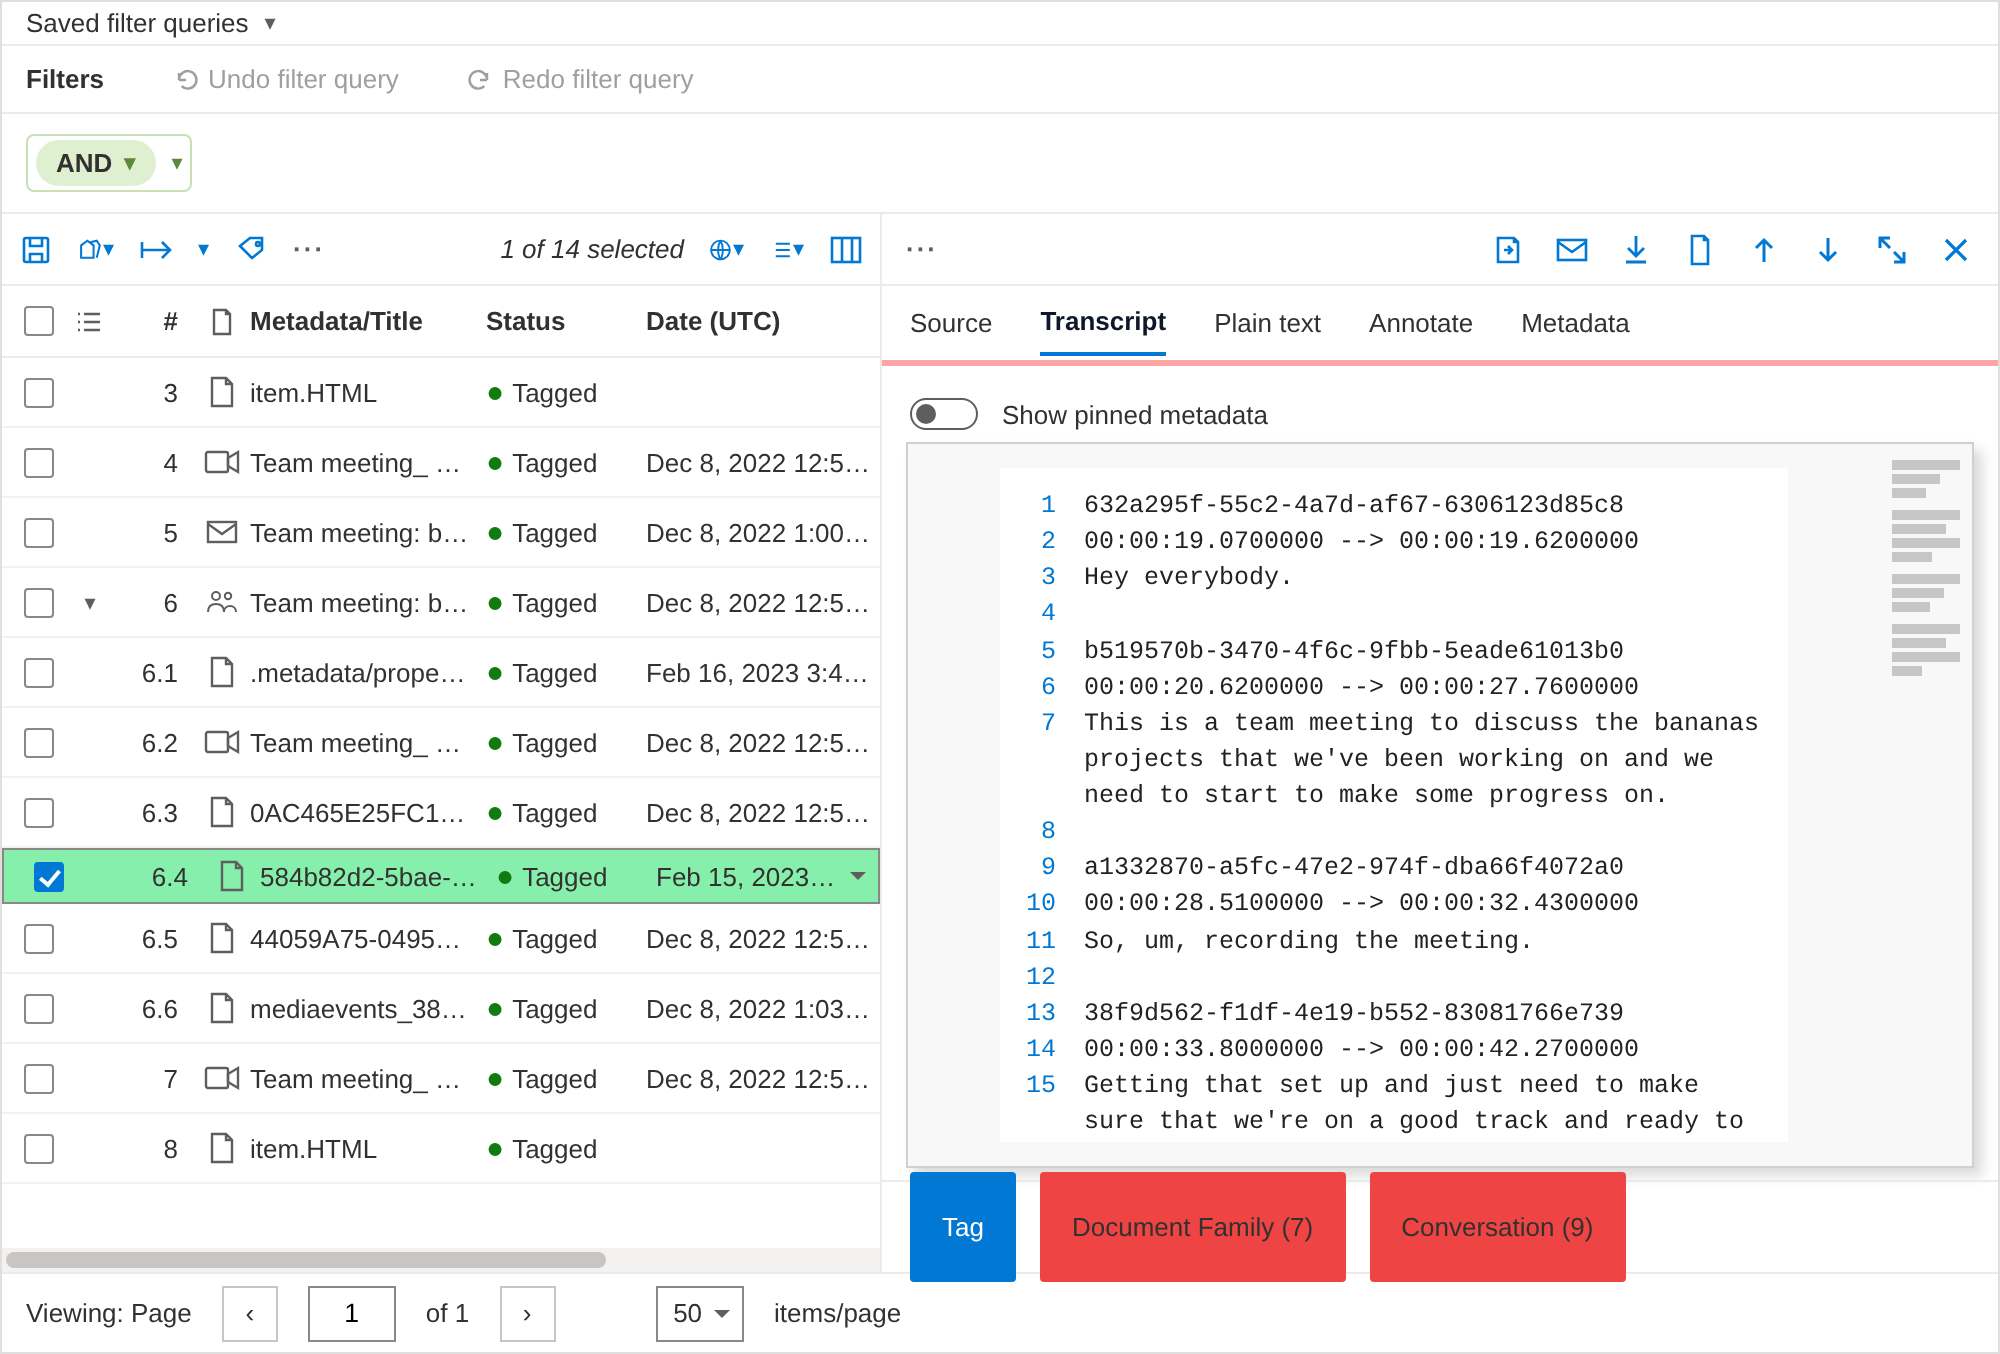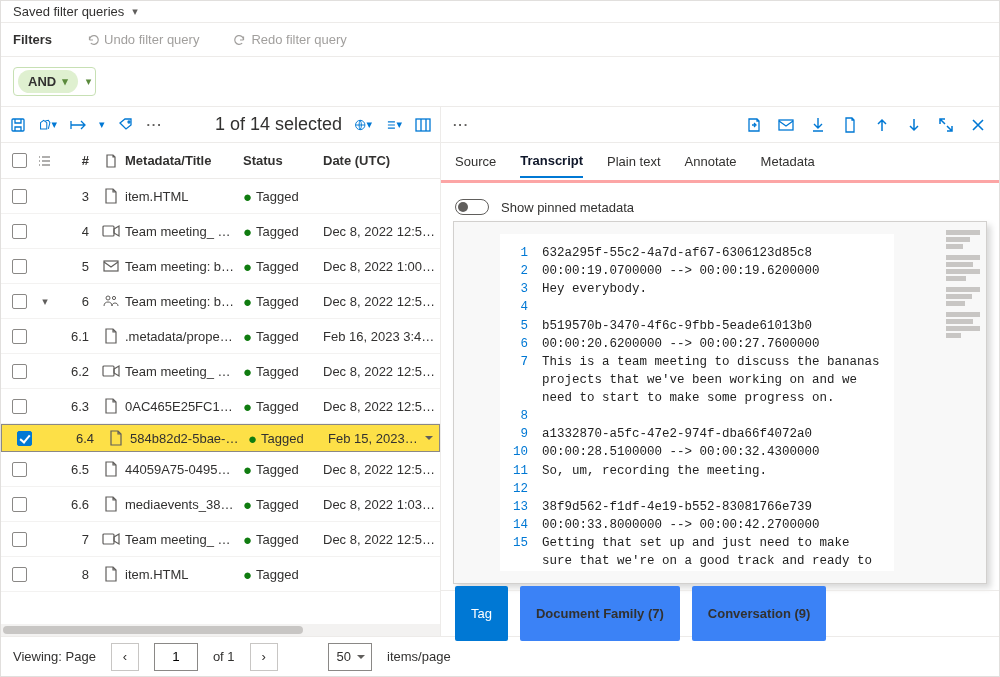--- a/index.html
+++ b/index.html
@@ -12,32 +12,32 @@
   .filtersbar .flink { color: #a19f9d; display: flex; align-items: center; gap: 4px; }
   .filterctrl { height: 50px; display:flex; align-items:center; padding: 0 12px; border-bottom: 1px solid #edebe9; }
   .andpill { border:1px solid #c7e0b4; border-radius:4px; display:flex; align-items:center; gap:8px; padding: 2px 4px; }
   .andinner { background:#dff0d0; border-radius:12px; padding:4px 10px; font-weight:600; display:flex; align-items:center; gap:6px; }
   .andinner .chev, .andpill .chev { color:#5b8a3c; }
   .main { display:flex; height: calc(100% - 22px - 34px - 50px - 40px); }
   .left { width: 440px; border-right:1px solid #edebe9; display:flex; flex-direction:column; }
   .ltoolbar { height:36px; display:flex; align-items:center; padding:0 8px; gap:12px; border-bottom:1px solid #edebe9; justify-content:space-between; }
   .ltoolbar .tgroup { display:flex; align-items:center; gap:12px; }
   .ticon { width:18px; height:18px; color:#0078d4; display:flex; align-items:center; justify-content:center; cursor:pointer; }
-  .selcount { font-size:18px; }
+  .selcount { font-size:13px;font-style:italic; }
   .thead { display:flex; height:36px; align-items:center; border-bottom:1px solid #edebe9; padding:0 4px; font-weight:600; color:#323130; }
   .col-chk { width:28px; display:flex; justify-content:center; }
   .col-list { width:24px; display:flex; justify-content:center; color:#605e5c; }
   .col-num { width:40px; text-align:right; padding-right:8px; }
   .col-type { width:28px; display:flex; justify-content:center; color:#605e5c; }
   .col-subj { width:118px; overflow:hidden; text-overflow:ellipsis; white-space:nowrap; padding-right:6px; }
   .col-status { width:80px; display:flex; align-items:center; gap:4px; }
   .col-date { flex:1; overflow:hidden; text-overflow:ellipsis; white-space:nowrap; color:#323130; }
   .rows { flex:1; overflow:hidden; }
   .row { display:flex; height:35px; align-items:center; border-bottom:1px solid #f3f2f1; padding:0 4px; }
-  .row.sel { background:#fde047; }
+  .row.sel { background:#86efac; }
   .row .col-num { padding-left: 0; }
   .row.child .col-num { padding-left: 10px; }
   .chk { width:15px; height:15px; border:1px solid #8a8886; border-radius:2px; background:#fff; }
   .chk.on { background:#0078d4; border-color:#0078d4; position:relative; }
   .chk.on::after { content:""; position:absolute; left:4px; top:1px; width:4px; height:8px; border:solid #fff; border-width:0 2px 2px 0; transform:rotate(40deg); }
   .stag { color:#107c10; font-size:15px; line-height:1; }
   .scrollx { height:12px; background:#f3f2f1; position:relative; }
   .scrollx .thumb { position:absolute; left:2px; top:2px; height:8px; width:300px; background:#c8c6c4; border-radius:4px; }
   .right { flex:1; display:flex; flex-direction:column; }
   .rtoolbar { height:36px; display:flex; align-items:center; justify-content:space-between; padding:0 12px; border-bottom:1px solid #edebe9; }
@@ -52,21 +52,21 @@
   .doc { flex:1; background:#f8f8f8; border:1px solid #d2d0ce; margin:6px 12px; box-shadow:4px 4px 6px rgba(0,0,0,0.15); overflow:hidden; display:flex; }
   .page { margin:12px 46px 12px 46px; background:#fff; flex:1; padding:10px 12px; font-family: Consolas, 'Courier New', monospace; font-size:12.5px; line-height:1.45; color:#222; overflow:hidden; }
   .tline { display:flex; }
   .tln { width:30px; text-align:right; color:#0078d4; padding-right:14px; flex:none; }
   .ttxt { flex:1; white-space:pre-wrap; }
   .minimap { width:46px; padding:8px 6px; }
   .mmblock { height:5px; background:#c8c6c4; margin-bottom:2px; }
   .rbottom { height:46px; display:flex; align-items:center; gap:12px; padding:0 14px; border-top:1px solid #edebe9; }
   .btn { border:none; border-radius:2px; padding:20px 16px; font-size:13px; cursor:pointer; }
   .btn.primary { background:#0078d4; color:#fff; }
-  .btn.sec { background:#3b82f6; color:#323130;font-weight:bold; }
+  .btn.sec { background:#ef4444; color:#323130; }
   .footer { height:40px; border-top:1px solid #edebe9; display:flex; align-items:center; padding:0 12px; gap:15px; }
   .pgbtn { width:28px; height:28px; border:1px solid #c8c6c4; background:#fff; display:flex; align-items:center; justify-content:center; cursor:pointer; }
   .pginput { width:44px; height:28px; border:1px solid #8a8886; text-align:center; }
   .sel { height:28px; border:1px solid #8a8886; padding:0 20px 0 8px; display:flex; align-items:center; position:relative; }
   .sel::after { content:""; border:4px solid transparent; border-top-color:#605e5c; position:absolute; right:6px; top:11px; }
   svg { display:block; }
   .doticon { width:16px; text-align:center; color:#605e5c; letter-spacing:1px; font-weight:bold; }
 </style>
 </head>
 <body>

